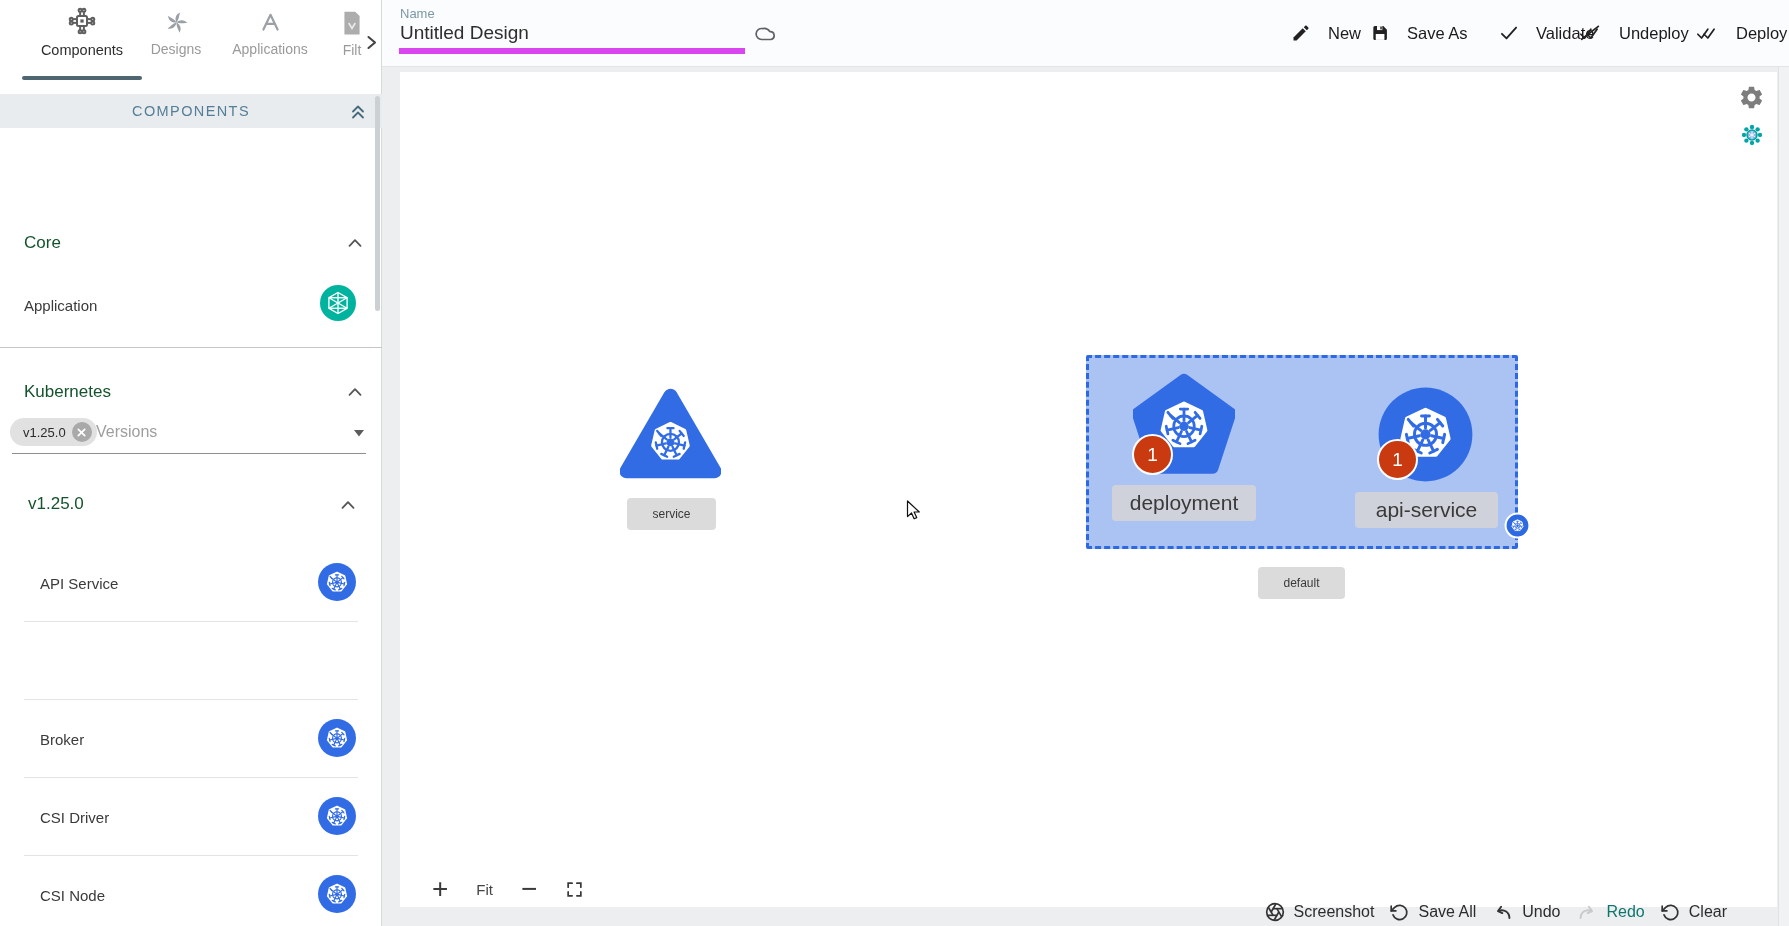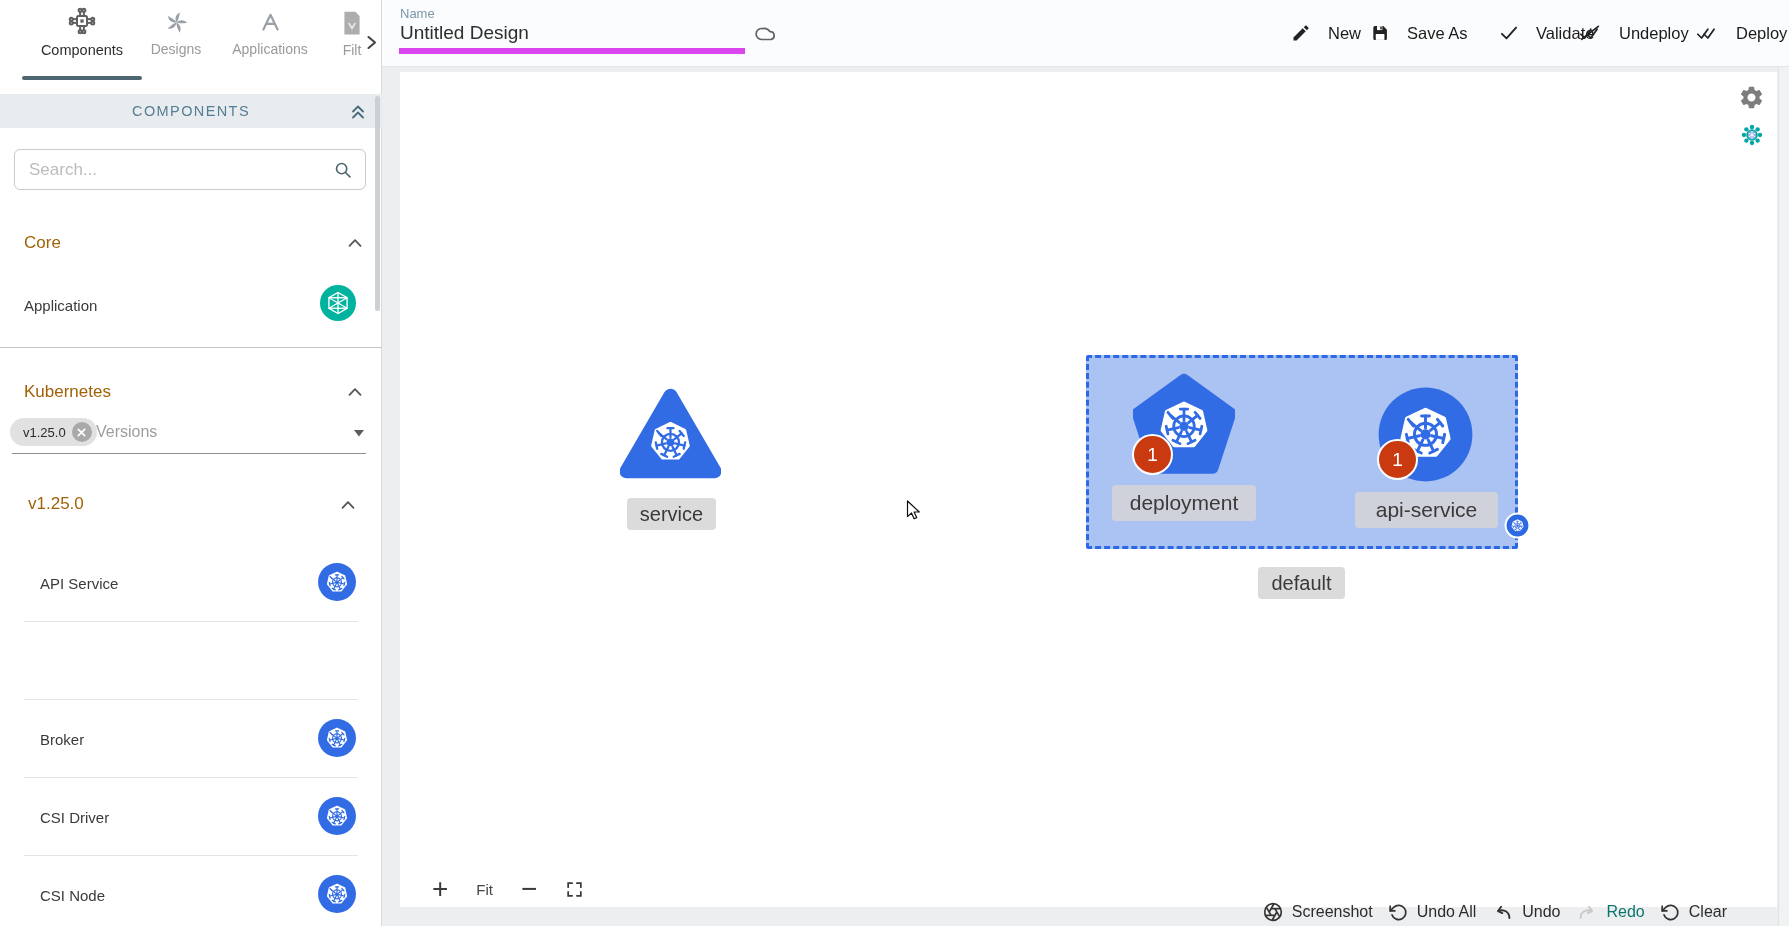--- a/index.html
+++ b/index.html
@@ -13,38 +13,38 @@
   #sidebar{position:absolute;left:0;top:0;width:382px;height:926px;background:#fff;border-right:1px solid #d7d9db;box-sizing:border-box;z-index:5;}
   .tab{position:absolute;top:6px;display:flex;flex-direction:column;align-items:center;cursor:pointer;}
   .tab .tlabel{font-size:14px;color:#9a9a9a;margin-top:6px;}
   .tab.active .tlabel{color:#2d2d2d;font-size:14.5px;}
   .tab-underline{position:absolute;left:22px;top:76px;width:120px;height:4px;background:#4d6671;border-radius:2px;}
   .panel-head{position:absolute;left:0;top:94px;width:382px;height:34px;background:#e9ecef;display:flex;align-items:center;justify-content:center;}
   .panel-head span{font-size:14.5px;letter-spacing:1.4px;color:#547e95;}
   .searchbox{position:absolute;left:14px;top:149px;width:352px;height:41px;border:1px solid #c9cbcd;border-radius:6px;box-sizing:border-box;display:flex;align-items:center;}
   .searchbox input{flex:1;border:none;outline:none;background:transparent;font-size:17px;color:#333;padding:0 8px 0 14px;font-family:"Liberation Sans",sans-serif;}
   .searchbox input::placeholder{color:#bcbcbc;}
-  .sec-title{font-size:17px;color:#a16207;}
+  .sec-title{font-size:17px;color:#14532d;}
   .item-label{font-size:15px;color:#3a3a3a;}
   .hdiv{position:absolute;height:1px;background:#c8c8c8;}
   .ldiv{position:absolute;height:1px;background:#e4e4e4;}
   .chip{position:absolute;left:10px;top:418px;height:28px;border-radius:14px;background:#e1e1e1;display:flex;align-items:center;padding:0 5px 0 13px;}
   .chip span{font-size:13px;color:#2b2b2b;}
   .xcirc{width:20px;height:20px;border-radius:50%;background:#a9a9a9;margin-left:6px;display:flex;align-items:center;justify-content:center;cursor:pointer;}
 
   
   #topbar{position:absolute;left:382px;top:0;width:1407px;height:67px;background:#fbfcfd;border-bottom:1px solid #e2e4e7;box-sizing:border-box;z-index:4;}
   .namelabel{font-size:13px;color:#7d97a7;}
   #name-input{border:none;outline:none;background:transparent;border-bottom:6px solid #d946ef;font-size:19px;color:#2e2e2e;width:345px;padding:0 0 4px 1px;font-family:"Liberation Sans",sans-serif;}
   .hbtn{position:absolute;top:14px;height:38px;display:flex;align-items:center;gap:9px;cursor:pointer;}
   .hbtn span{font-size:16.5px;color:#1b1b1b;margin-left:8px;}
 
   
   #canvas{position:absolute;left:400px;top:72px;width:1377px;height:835px;background:#ffffff;}
-  .nlabel{position:absolute;background:rgba(213,213,213,0.85);color:#3a3a3a;border-radius:4px;display:flex;align-items:center;justify-content:center;font-size:20px;}
+  .nlabel{position:absolute;background:rgba(213,213,213,0.85);color:#3a3a3a;border-radius:4px;display:flex;align-items:center;justify-content:center;font-size:12px;}
   .badge{position:absolute;width:37px;height:37px;border-radius:50%;background:#c93a11;border:2.5px solid #fff;box-sizing:content-box;display:flex;align-items:center;justify-content:center;color:#fff;font-size:19px;z-index:3;}
   #group-box{position:absolute;left:686px;top:283px;width:432px;height:194px;background:rgba(44,106,226,0.40);border:3px dashed #2c69e2;box-sizing:border-box;border-radius:2px;}
   .tbtxt{font-size:16px;color:#2c2c2c;}
   .tbpair{display:flex;align-items:center;gap:9px;cursor:pointer;}
   .disabled .tbtxt{color:#0f766e;}
   .scroll-thumb{position:absolute;left:375px;top:96px;width:5px;height:215px;background:#ccd0d3;border-radius:3px;}
   .rstrip{position:absolute;left:1778px;top:67px;width:11px;height:859px;background:#f0f2f4;border-left:1px solid #e0e2e4;}
 </style>
 </head>
 <body>
@@ -153,29 +153,20 @@
     <div class="panel-head">
       <span>COMPONENTS</span>
       <span class="abs" style="right:14px;top:7px;">
         <svg width="20" height="20" viewBox="0 0 20 20" fill="none" stroke="#47697c" stroke-width="1.8" stroke-linecap="round" stroke-linejoin="round">
           <polyline points="5,10.5 10,5.5 15,10.5"></polyline>
           <polyline points="5,16.5 10,11.5 15,16.5"></polyline>
         </svg>
       </span>
     </div>
 
-    <div class="searchbox">
-      <input type="text" placeholder="Search..." style="">
-      <span style="margin-right:12px;">
-        <svg width="20" height="20" viewBox="0 0 22 22" fill="none" stroke="#4e6572" stroke-width="1.8" stroke-linecap="round">
-          <circle cx="9.5" cy="9.5" r="5.6"></circle>
-          <line x1="13.8" y1="13.8" x2="18.6" y2="18.6"></line>
-        </svg>
-      </span>
-    </div>
 
     <div class="abs sec-title" style="left:24px;top:233px;">Core</div>
     <span class="abs" style="left:344px;top:232px;">
       <svg width="22" height="22" viewBox="0 0 22 22">
           <use href="#chev-up"></use>
         </svg>
     </span>
 
     <div class="abs" style="left:0;top:282px;width:382px;height:48px;cursor:grab;">
       <span class="abs item-label" style="left:24px;top:15px;">Application</span>
@@ -438,21 +429,21 @@
         <span class="tbtxt">Screenshot</span>
       </div>
 
       <div class="tbpair">
         <span>
           <svg width="19" height="19" viewBox="0 0 24 24" fill="none" stroke="#333" stroke-width="2.1" stroke-linecap="round" stroke-linejoin="round">
             <polyline points="1.5,4 1.5,10 7.5,10"></polyline>
             <path d="M3.8 15 a9 9 0 1 0 2.1-9.4 L1.5 10"></path>
           </svg>
         </span>
-        <span class="tbtxt">Undo All</span>
+        <span class="tbtxt">Save All</span>
       </div>
 
       <div class="tbpair">
         <span>
           <svg width="21" height="19" viewBox="0 0 24 22" fill="none" stroke="#333" stroke-width="2.2" stroke-linecap="round" stroke-linejoin="round">
             <path d="M20 17.5 C20 10.8 14 6.8 7.8 9"></path>
             <polyline points="10.4,4.4 6.8,9.4 11.8,11.6"></polyline>
           </svg>
         </span>
         <span class="tbtxt">Undo</span>

